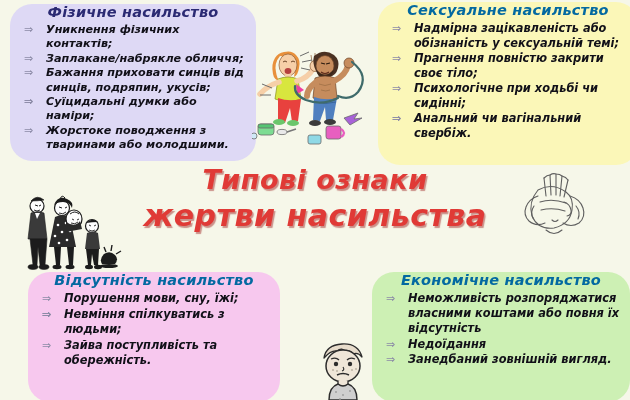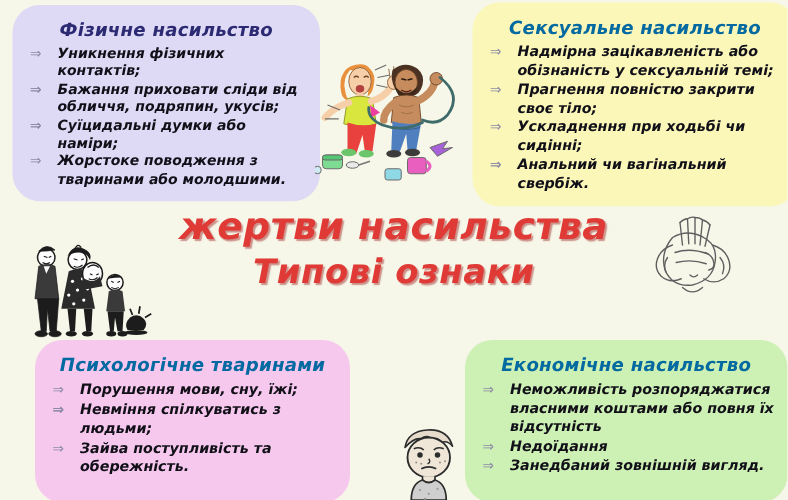--- a/index.html
+++ b/index.html
@@ -19,21 +19,21 @@
     height: 400px;
     background: #f6f7e9;
     overflow: hidden;
   }
 
   
   .card {
     position: absolute;
     border-radius: 22px;
     box-sizing: border-box;
-    padding: 13px 10px 8px 10px;
+    padding: 0 10px 8px 10px;
   }
   .card-title {
     text-align: center;
     font-family: "DejaVu Sans", sans-serif;
     font-style: italic;
     font-weight: bold;
     font-size: 14.5px;
     color: #0369a1;
     letter-spacing: 0.2px;
     margin-bottom: 3px;
@@ -128,24 +128,25 @@
 
   <div class="card" id="card-physical">
     <div class="card-title">Фізичне насильство</div>
     <ul class="bullets">
       <li>
         <span class="bullet-arrow">⇒</span>
         <span>Уникнення фізичних контактів;</span>
       </li>
       <li>
         <span class="bullet-arrow">⇒</span>
-      </li>
-      <li>
-        <span class="bullet-arrow">⇒</span>
-        <span>Бажання приховати сліди від обличчя, подряпин, укусів;</span>
+        <span>Заплакане/набрякле обличчя;</span>
+      </li>
+      <li>
+        <span class="bullet-arrow">⇒</span>
+        <span>Бажання приховати синців від синців, подряпин, укусів;</span>
       </li>
       <li>
         <span class="bullet-arrow">⇒</span>
       </li>
       <li>
         <span class="bullet-arrow">⇒</span>
         <span>Суїцидальні думки або наміри;</span>
       </li>
       <li>
         <span class="bullet-arrow">⇒</span>
@@ -160,34 +161,34 @@
       <li>
         <span class="bullet-arrow">⇒</span>
         <span>Надмірна зацікавленість або обізнаність у сексуальній темі;</span>
       </li>
       <li>
         <span class="bullet-arrow">⇒</span>
         <span>Прагнення повністю закрити своє тіло;</span>
       </li>
       <li>
         <span class="bullet-arrow">⇒</span>
-        <span>Ускладнення при ходьбі чи сидінні;</span>
+        <span>Психологічне при ходьбі чи сидінні;</span>
       </li>
       <li>
         <span class="bullet-arrow">⇒</span>
       </li>
       <li>
         <span class="bullet-arrow">⇒</span>
         <span>Анальний чи вагінальний свербіж.</span>
       </li>
     </ul>
   </div>
 
   <div class="card" id="card-psych">
-    <div class="card-title">Психологічне тваринами</div>
+    <div class="card-title">Відсутність насильство</div>
     <ul class="bullets">
       <li>
         <span class="bullet-arrow">⇒</span>
         <span>Порушення  мови, сну, їжі;</span>
       </li>
       <li>
         <span class="bullet-arrow">⇒</span>
       </li>
       <li>
         <span class="bullet-arrow">⇒</span>
@@ -215,22 +216,22 @@
         <span>Недоїдання</span>
       </li>
       <li>
         <span class="bullet-arrow">⇒</span>
         <span>Занедбаний зовнішній вигляд.</span>
       </li>
     </ul>
   </div>
 
   <div id="headline">
+    <div class="hl-line hl-1">Типові ознаки</div>
     <div class="hl-line hl-2">жертви насильства</div>
-    <div class="hl-line hl-1">Типові ознаки</div>
   </div>
 
   <div class="illus" id="illus-beating">
     <svg viewBox="0 0 128 126" xmlns="http://www.w3.org/2000/svg">
 
       <g stroke="#6b6b6b" stroke-width="0.8">
         <rect x="6" y="92" width="16" height="11" rx="3" fill="#7ddc92"></rect>
         <rect x="6" y="92" width="16" height="4" rx="2" fill="#55c473"></rect>
         <ellipse cx="30" cy="100" rx="5" ry="2.6" fill="#e9e9e9"></ellipse>
         <path d="M35 100 l9 -3" stroke="#777" stroke-width="1.4" fill="none"></path>

